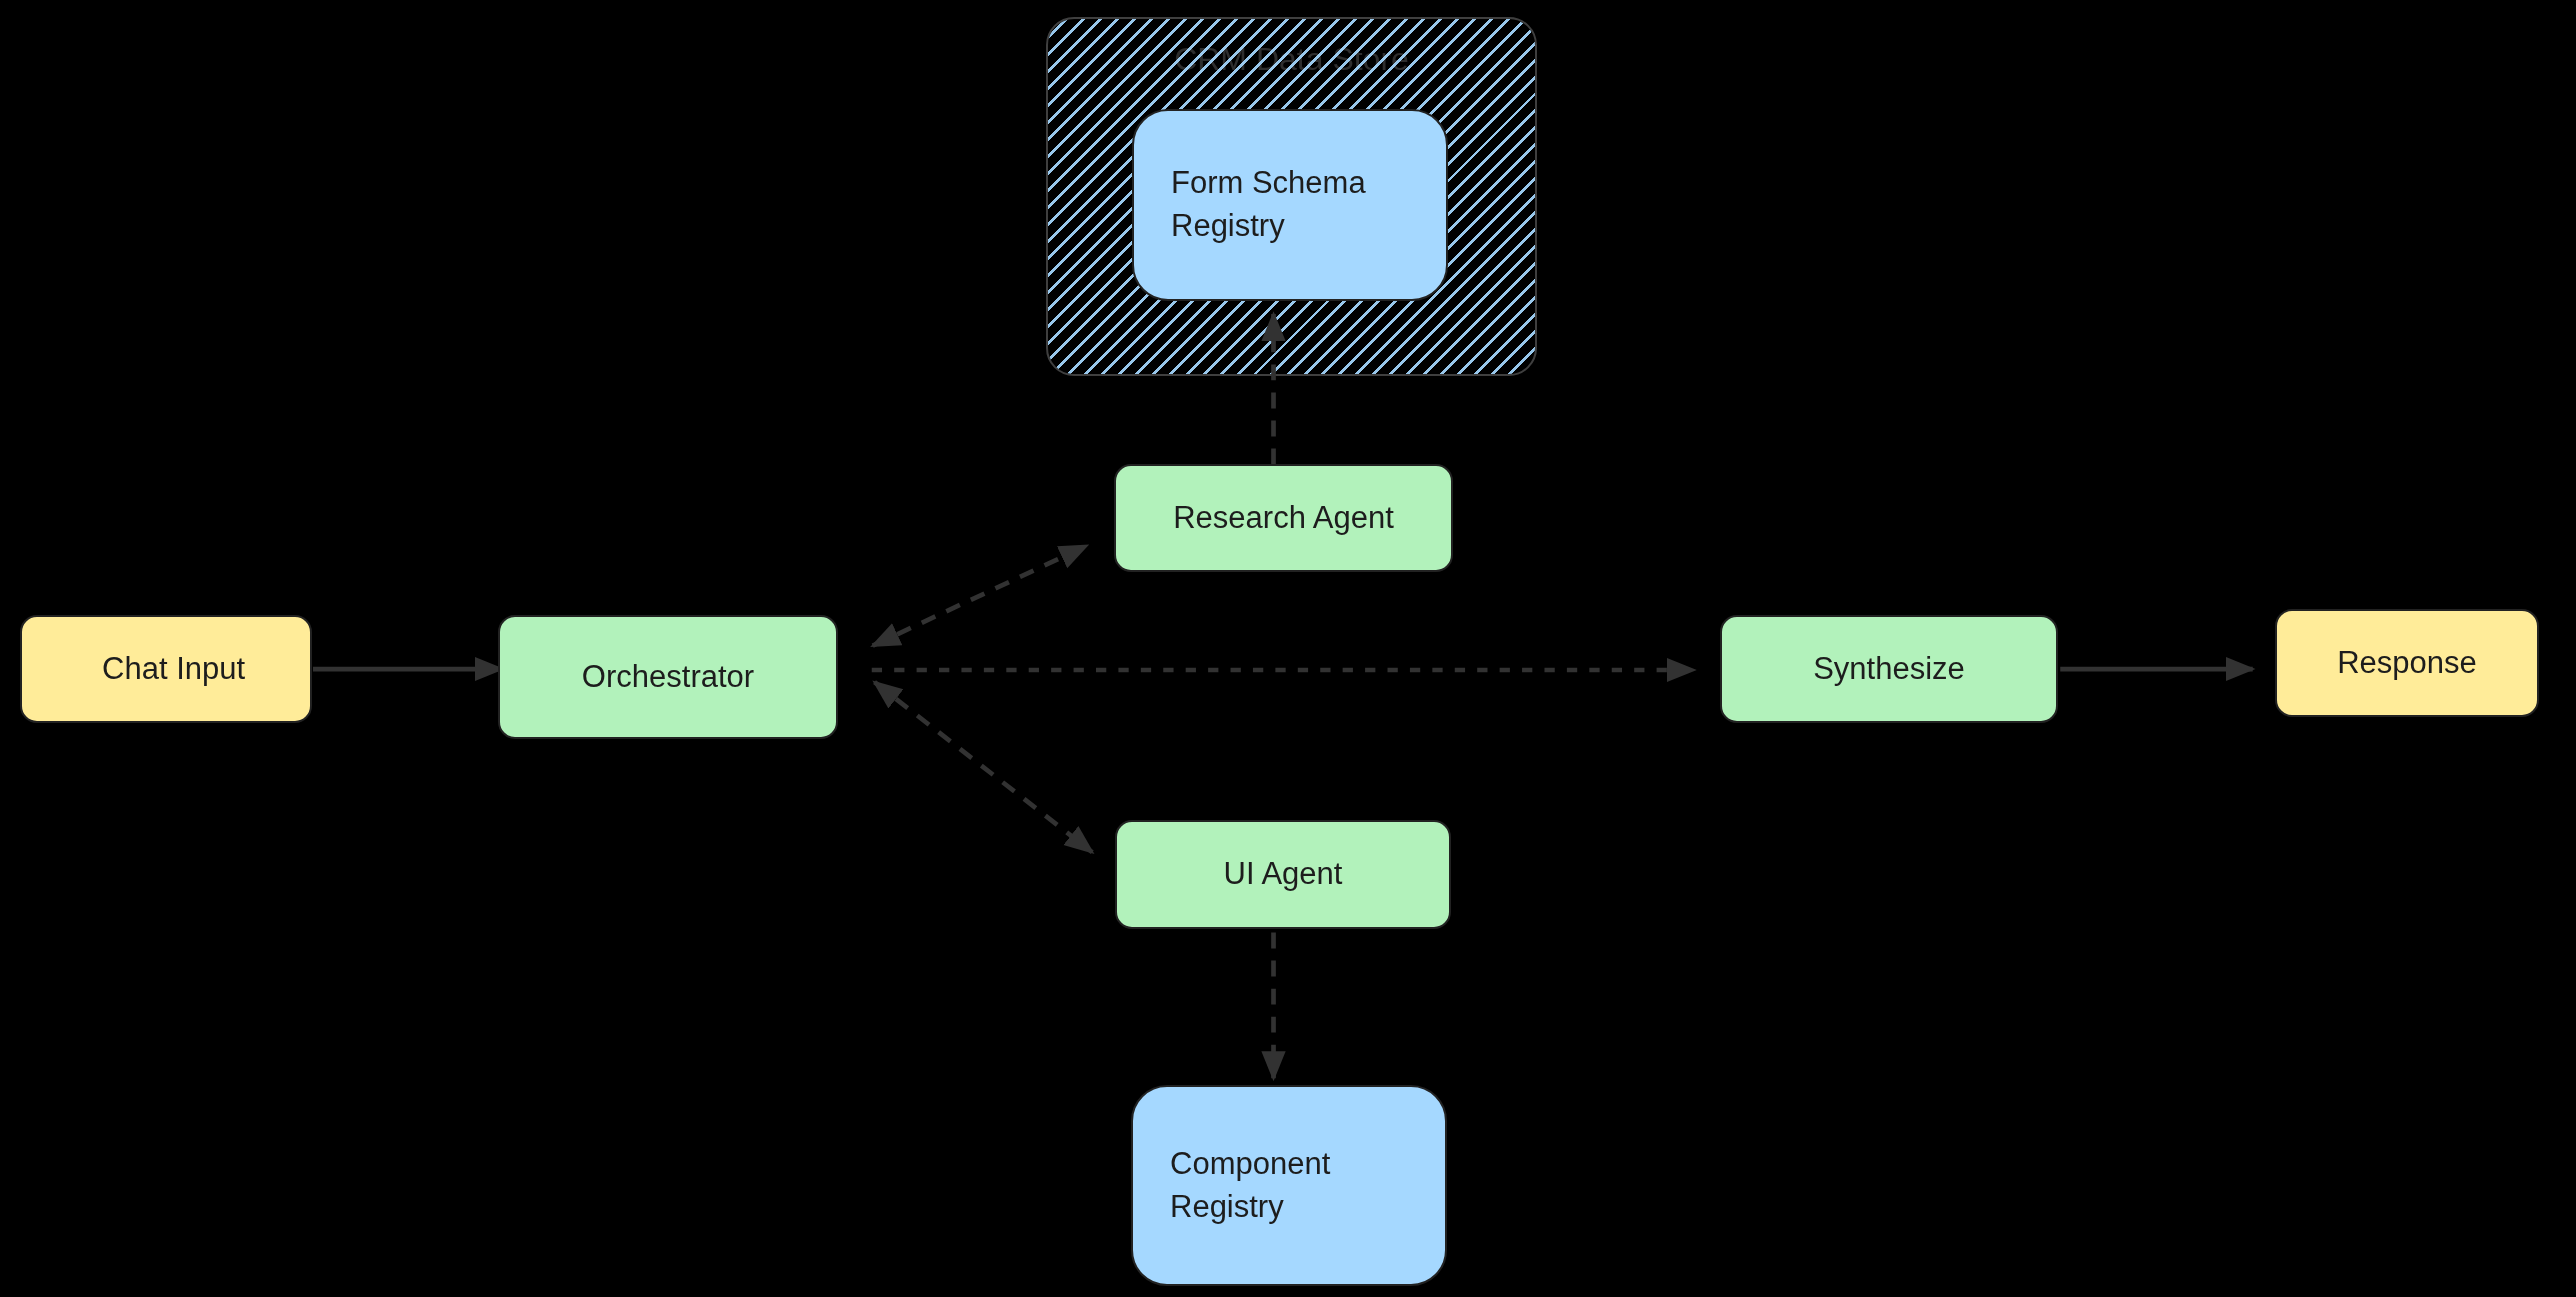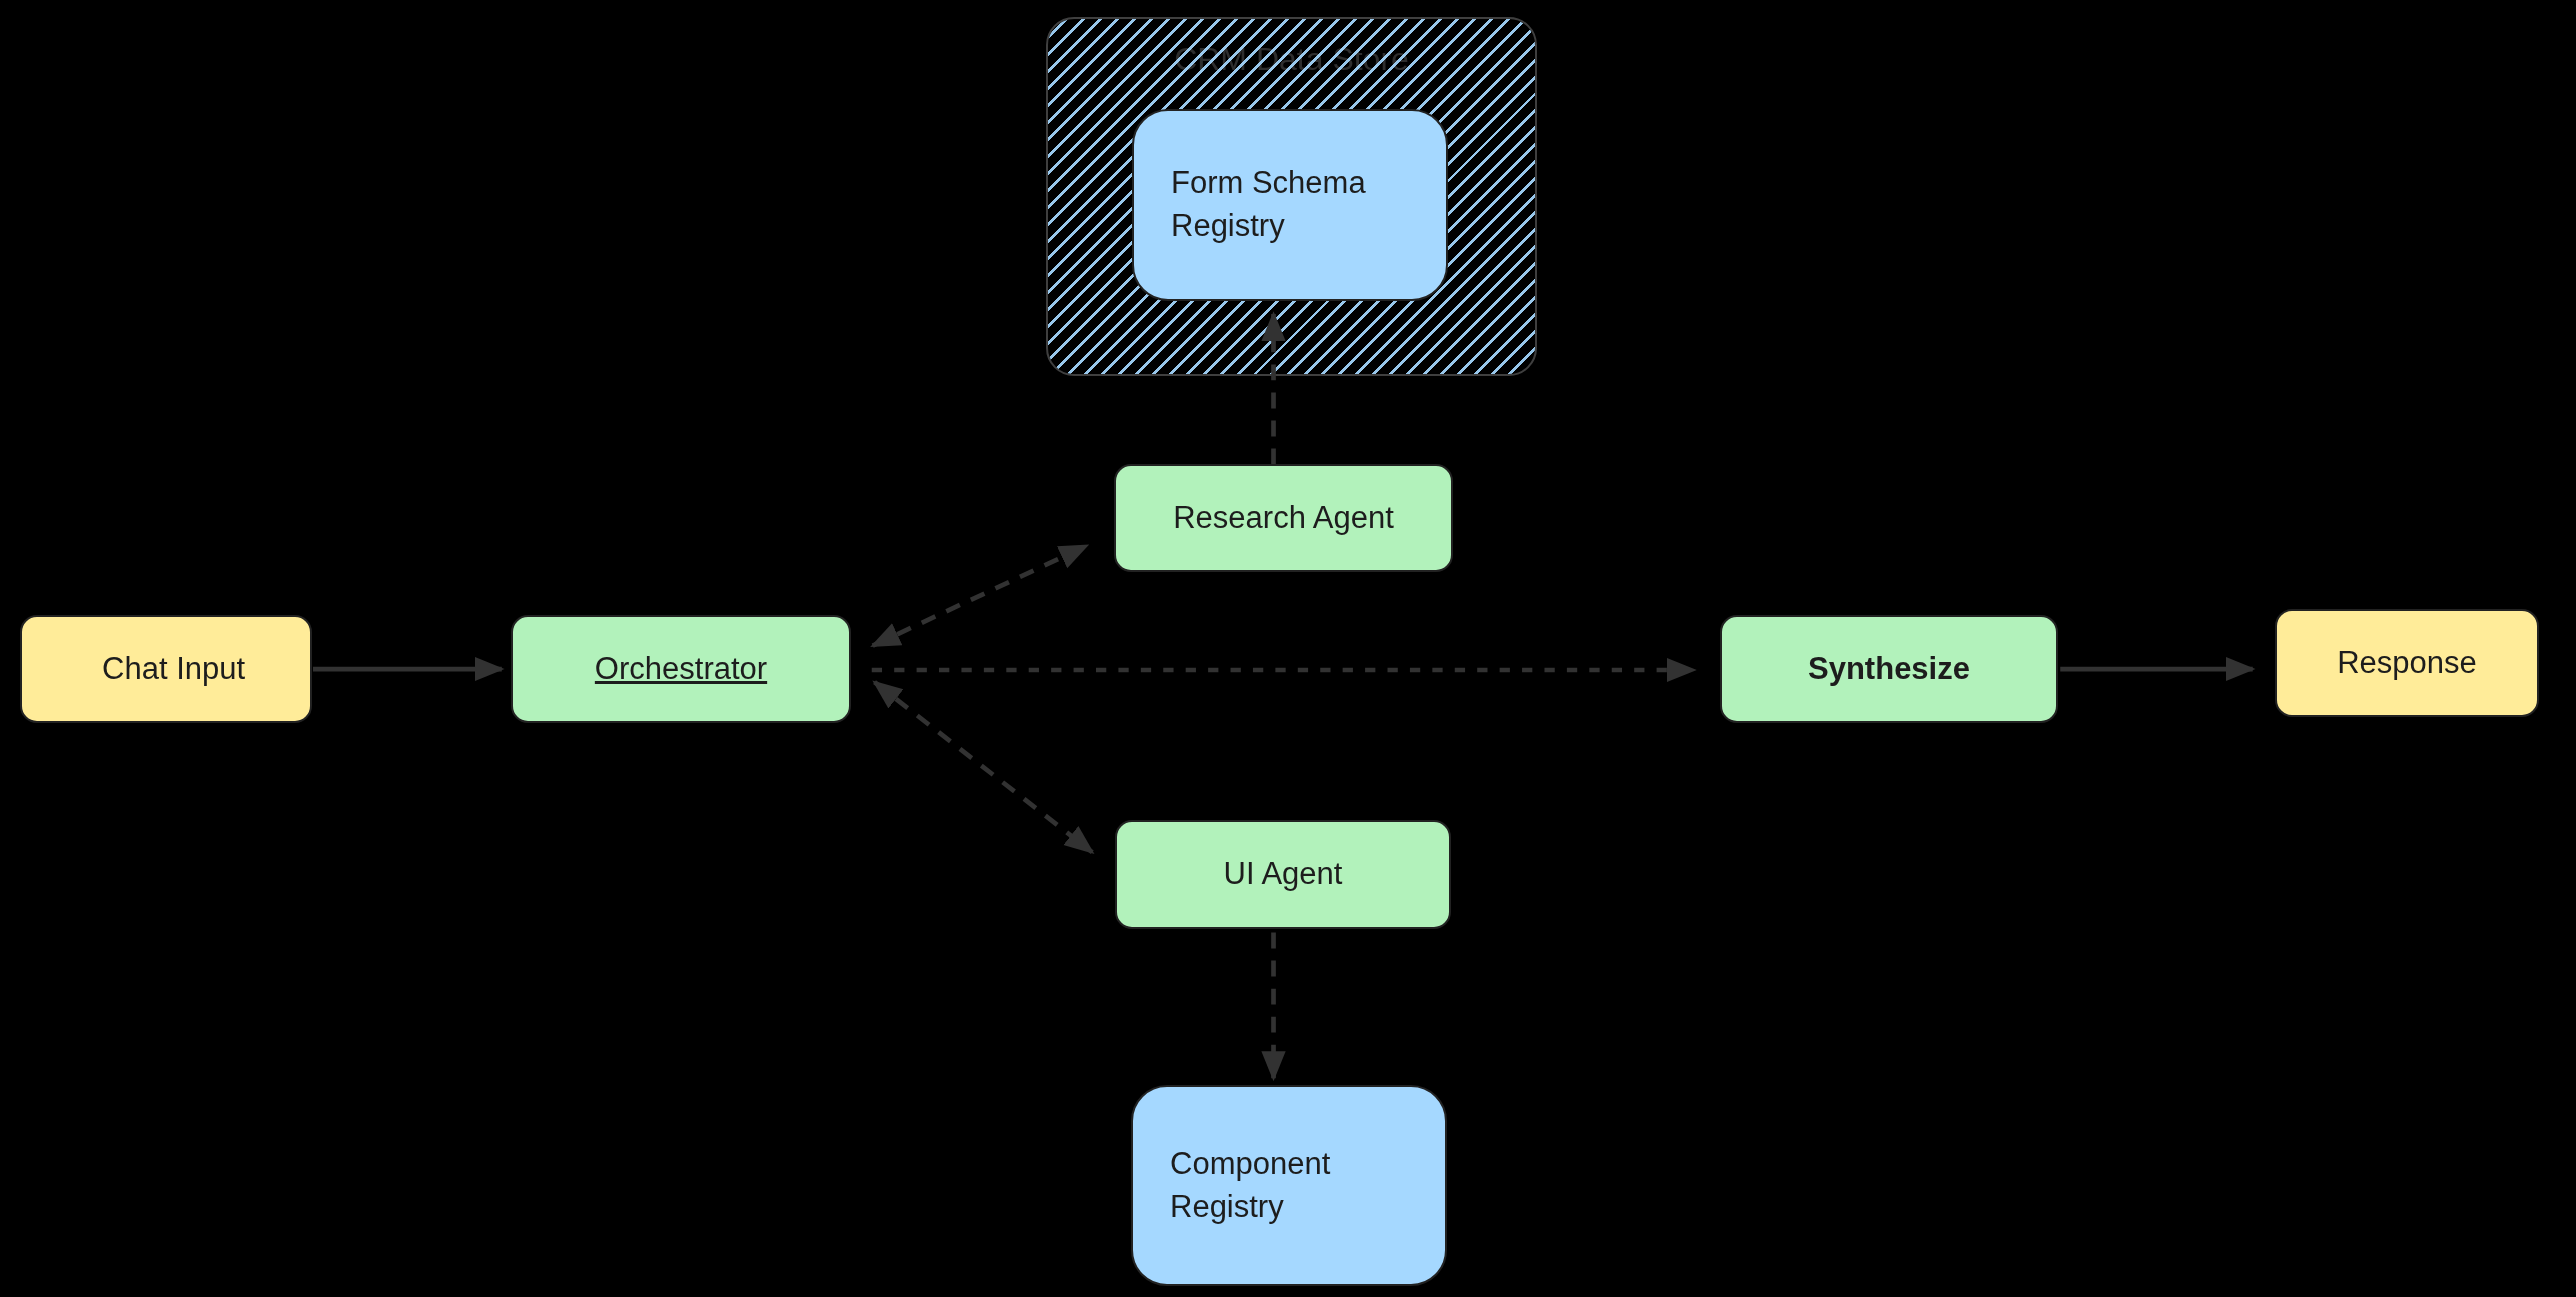--- a/index.html
+++ b/index.html
@@ -69,24 +69,24 @@
     font-weight: 500;
     line-height: 1.38;
     color: #1d1d1d;
     z-index: 4;
   }
   .n-yellow { background: #ffec99; }
   .n-green  { background: #b2f2bb; }
   .n-blue   { background: #a5d8ff; border-radius: 36px; padding: 0 37px; }
 
   .pos-chat-input     { left: 19.6px;   top: 615px;  width: 292px; height: 108px; padding-left: 16px; }
-  .pos-orchestrator   { left: 511px;  top: 615px;  width: 340px; height: 108px; text-decoration: underline; }
+  .pos-orchestrator   { left: 498px;  top: 615px;  width: 340px; height: 124px; }
   .pos-research-agent { left: 1114px; top: 464px;  width: 339px; height: 108px; }
   .pos-ui-agent       { left: 1115px; top: 820px;  width: 336px; height: 109px; }
-  .pos-synthesize     { left: 1720px; top: 615px;  width: 338px; height: 108px; font-weight: bold; }
+  .pos-synthesize     { left: 1720px; top: 615px;  width: 338px; height: 108px; }
   .pos-response       { left: 2275px; top: 609px;  width: 264px; height: 108px; }
   .pos-form-schema    { left: 1132px; top: 109px;  width: 316px; height: 192px; }
   .pos-component-reg  { left: 1131px; top: 1085px; width: 316px; height: 201px; }
 </style>
 </head>
 <body>
 
 <div class="canvas">
 
   <div class="group">

